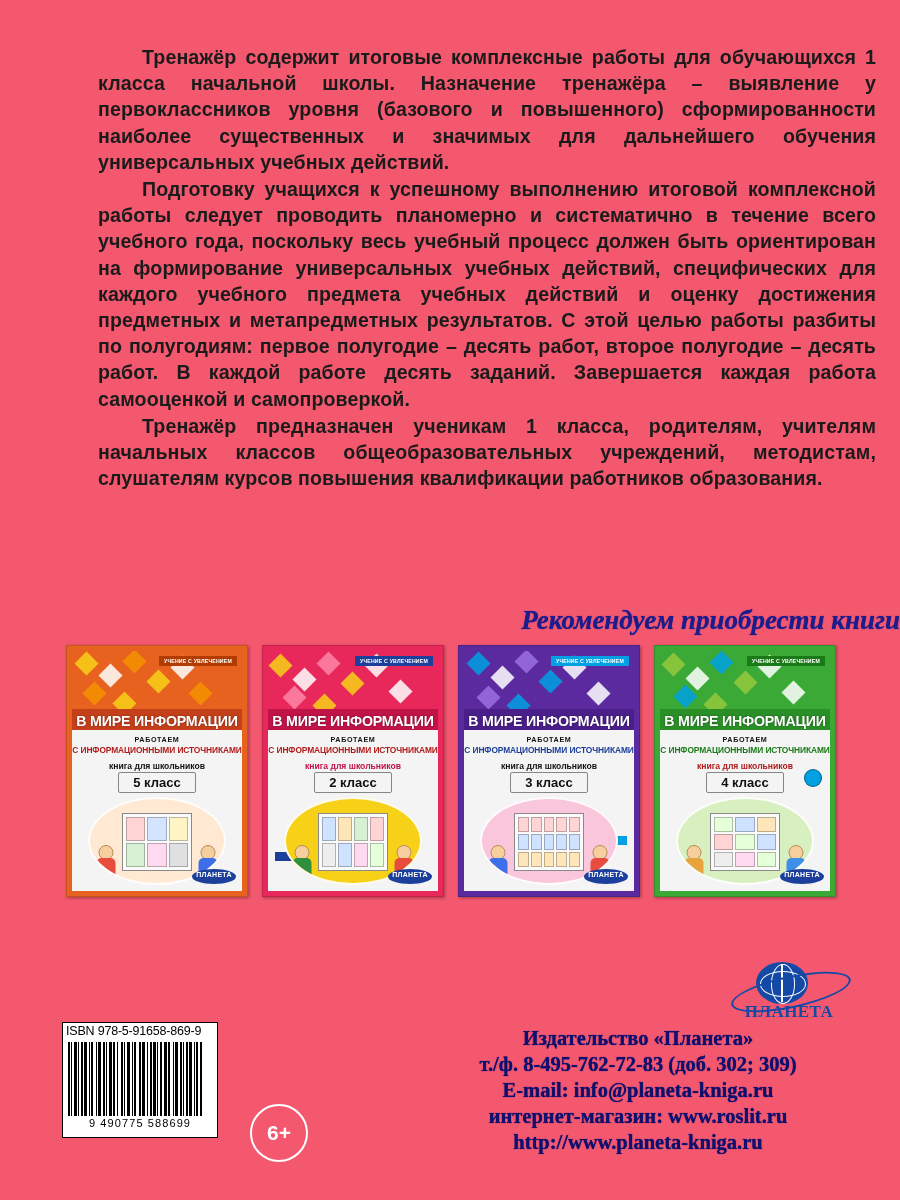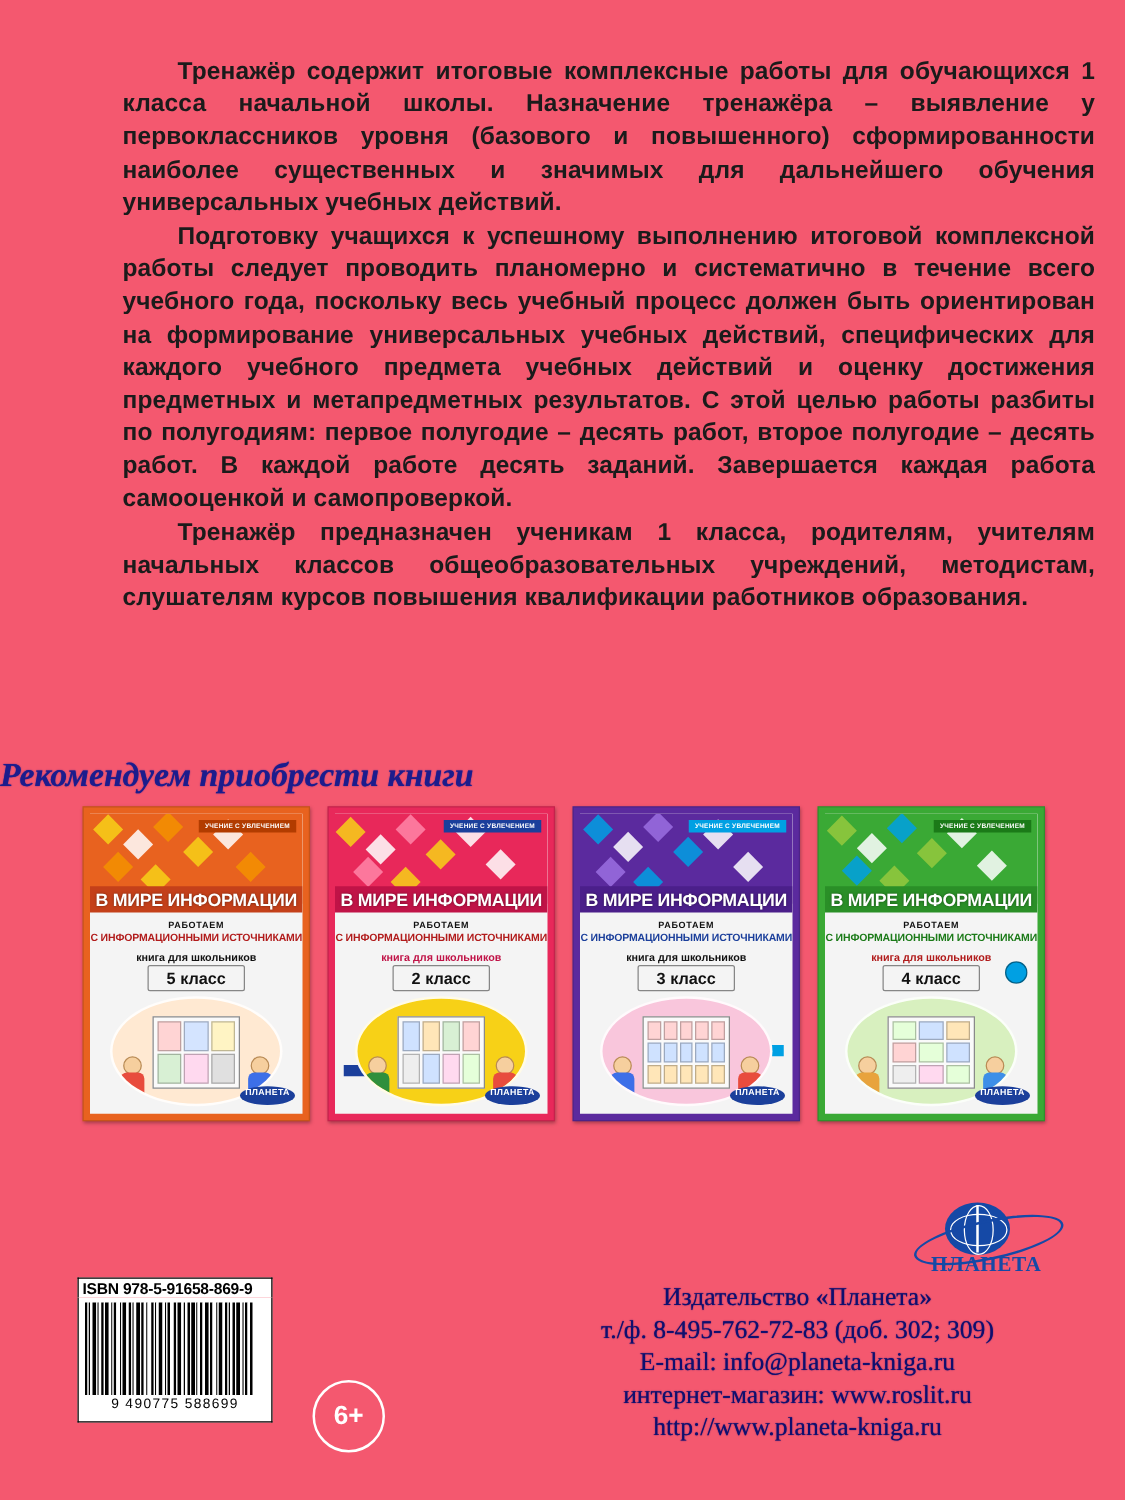--- a/index.html
+++ b/index.html
@@ -38,21 +38,21 @@
     font-weight: 600;
     letter-spacing: 0.1px;
   }
 
   
   .recommend-title {
     position: absolute;
     top: 605px;
     left: 0;
     width: 900px;
-    text-align: left;
+    text-align: right;
     color: #1c1c8c;
     font-style: italic;
     font-weight: bold;
     font-size: 27px;
     font-family: "Liberation Serif", serif;
     text-shadow: 0 0 1px #1c1c8c;
   }
 
   
   .books {
@@ -269,21 +269,21 @@
 
   
   .isbn-block {
     position: absolute;
     left: 62px;
     top: 1022px;
     width: 160px;
   }
   .isbn-text {
     font-size: 12.5px;
-    font-weight: bold;
+    font-weight: normal;
     color: #000;
     background: #fff;
     border: 1px solid #000;
     border-bottom: none;
     padding: 1px 3px 0 3px;
     letter-spacing: -0.2px;
     white-space: nowrap;
     width: 156px;
     box-sizing: border-box;
   }
@@ -344,21 +344,21 @@
     justify-content: center;
   }
 
   .publisher {
     position: absolute;
     right: 52px;
     top: 1025px;
     width: 420px;
     text-align: center;
     color: #0f0f6e;
-    font-weight: normal;
+    font-weight: bold;
     font-family: "Liberation Serif", serif;
   }
   .publisher div {
     font-size: 20.5px;
     line-height: 26px;
     white-space: nowrap;
     text-shadow: 0 0 1px #0f0f6e;
   }
 
   .logo {

